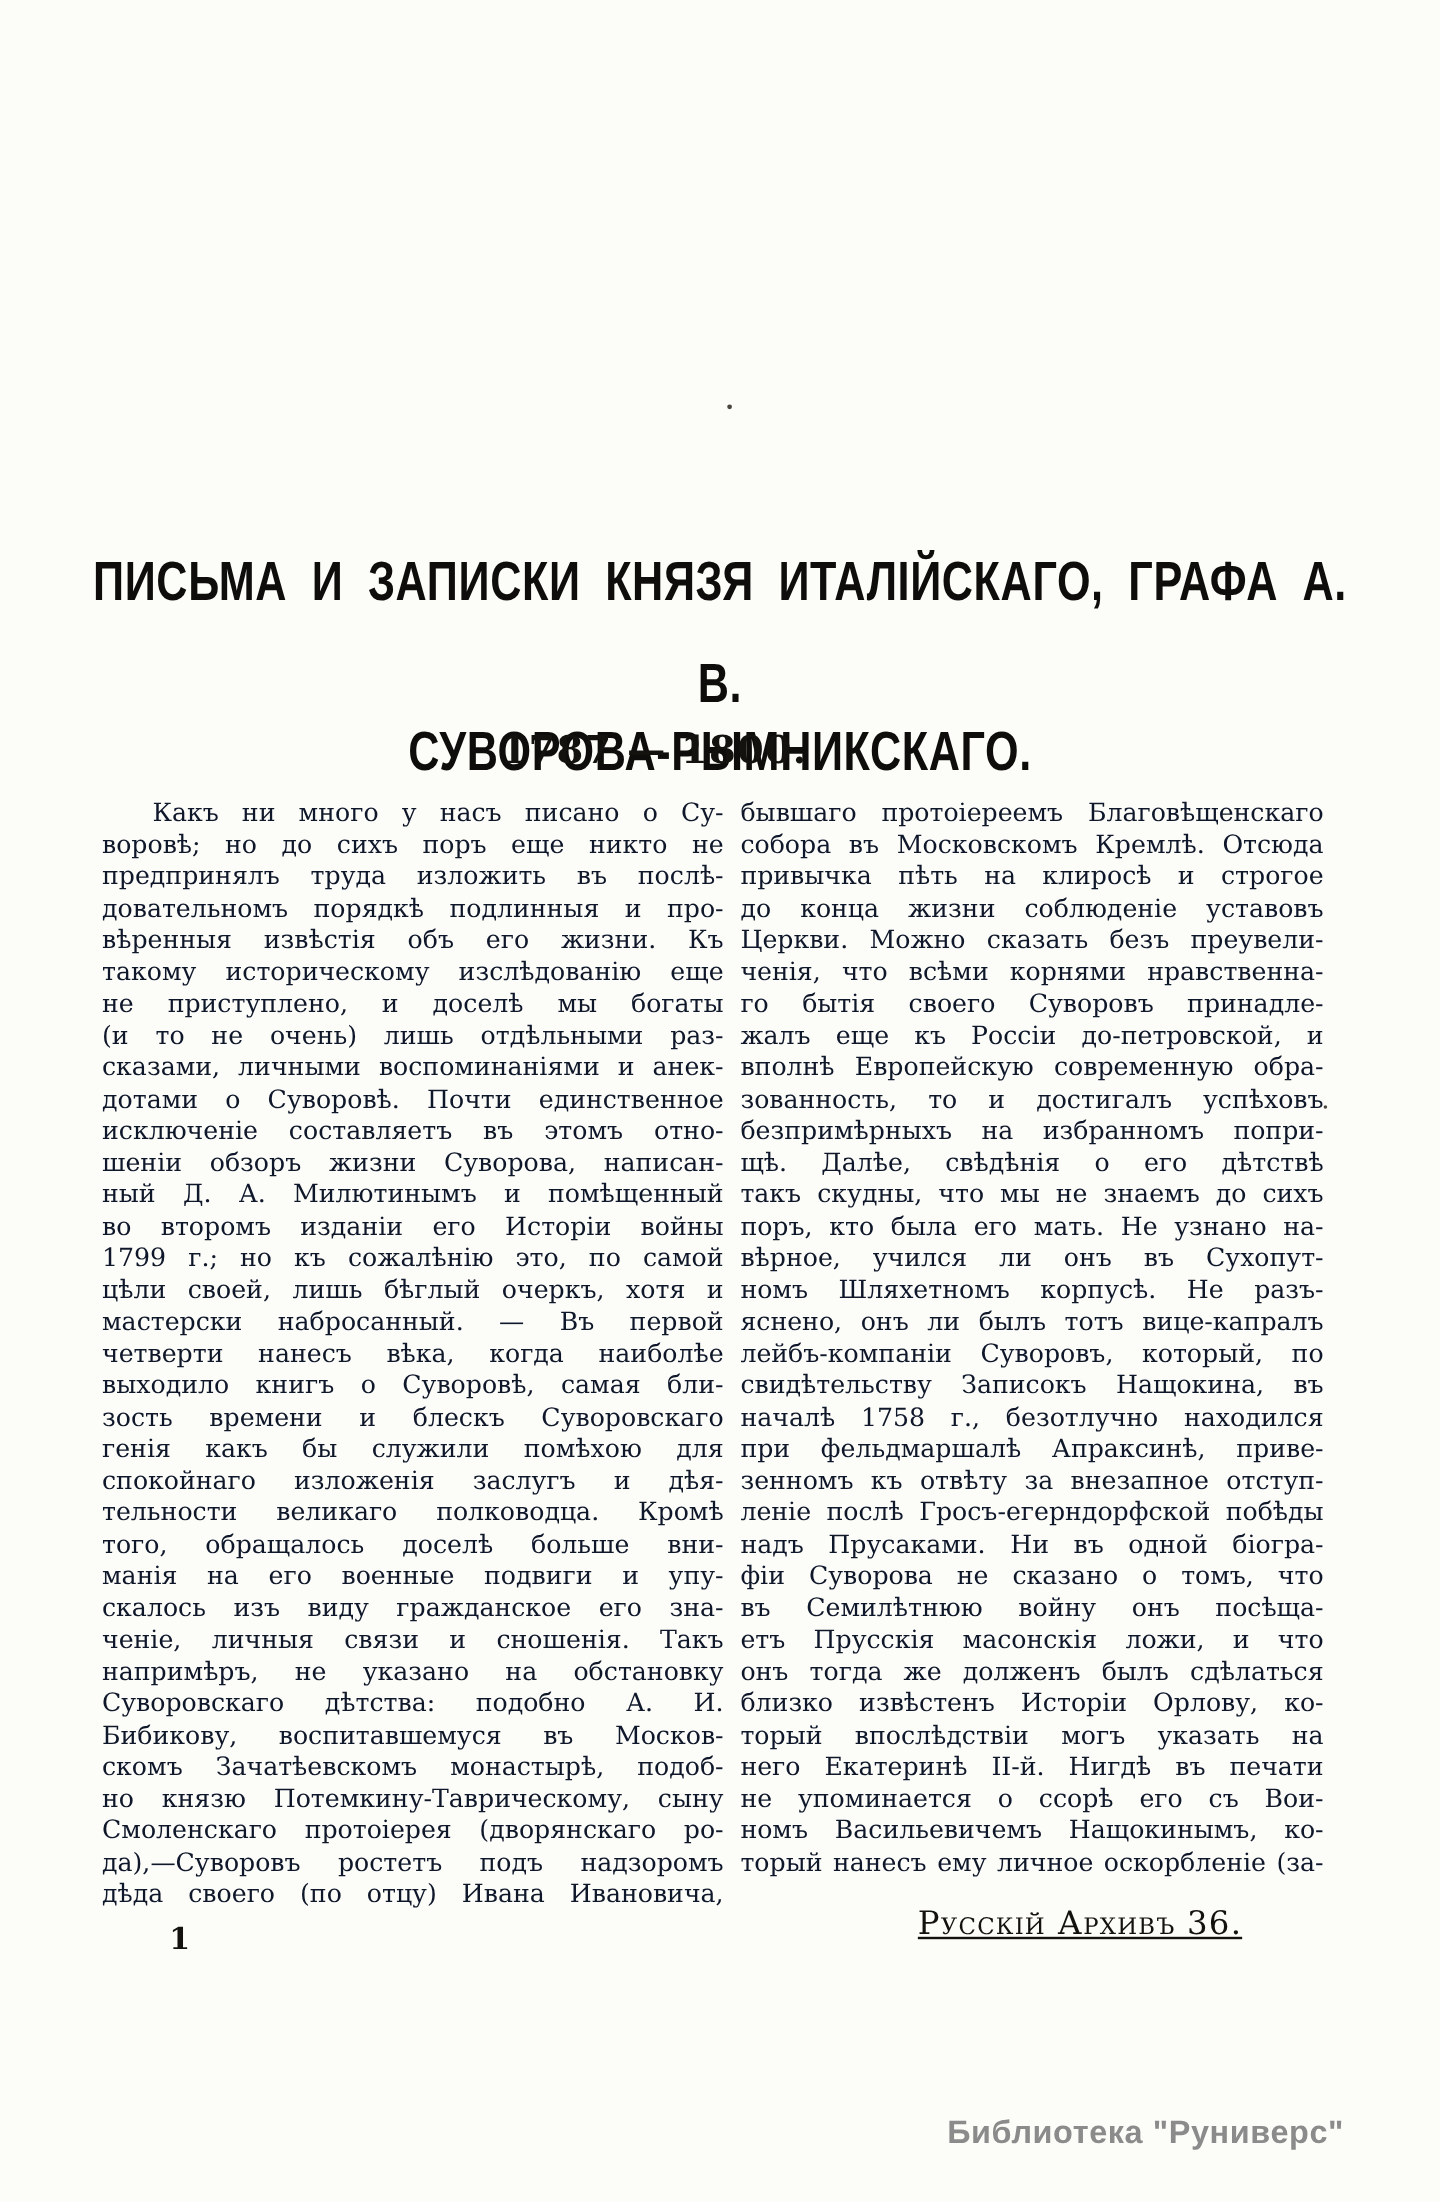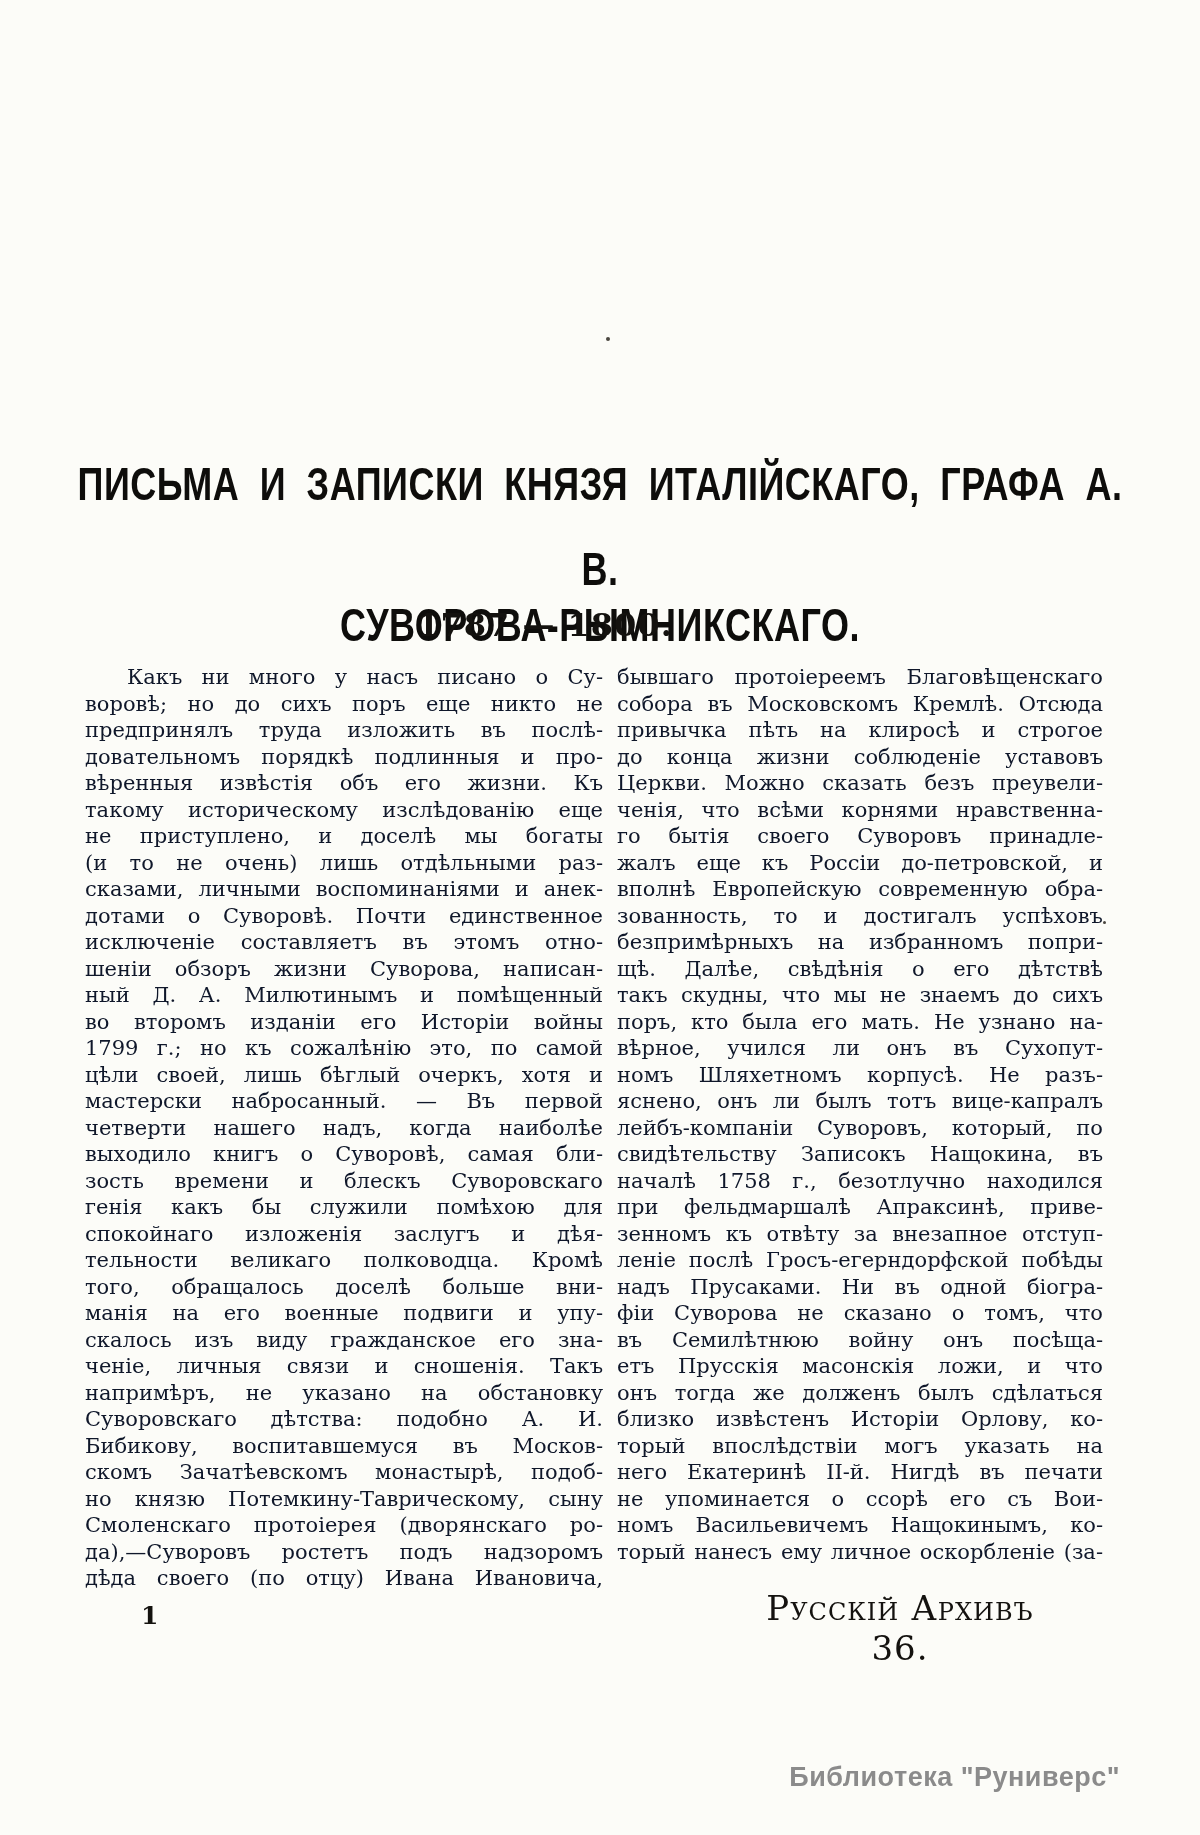--- a/index.html
+++ b/index.html
@@ -46,21 +46,21 @@
   .line::after{content:"";display:inline-block;width:100%;height:0;}
   .line.indent{padding-left:42px;}
   
   .signature-number{
     position:absolute;left:141px;top:1601px;
     font-size:25px;font-weight:700;color:#14120f;
   }
   .imprint{
     position:absolute;left:745px;width:310px;top:1588px;
     text-align:center;font-variant:small-caps;
-    font-size:34px;letter-spacing:1px;color:#14120f;
+    font-size:27px;letter-spacing:1px;color:#14120f;text-decoration:underline;
   }
   .watermark{
     position:absolute;right:80px;top:1762px;
     font-family:"Liberation Sans", sans-serif;
     font-weight:600;font-size:27px;letter-spacing:0.5px;
     color:#8b8b8b;
   }
   
   .speck{position:absolute;background:#4a463f;border-radius:50%;}
   .speck-1{left:606px;top:337px;width:4px;height:4px;}
@@ -93,21 +93,21 @@
         <div class="line">(и то не очень) лишь отдѣльными раз-</div>
         <div class="line">сказами, личными воспоминаніями и анек-</div>
         <div class="line">дотами о Суворовѣ. Почти единственное</div>
         <div class="line">исключеніе составляетъ въ этомъ отно-</div>
         <div class="line">шеніи обзоръ жизни Суворова, написан-</div>
         <div class="line">ный Д. А. Милютинымъ и помѣщенный</div>
         <div class="line">во второмъ изданіи его Исторіи войны</div>
         <div class="line">1799 г.; но къ сожалѣнію это, по самой</div>
         <div class="line">цѣли своей, лишь бѣглый очеркъ, хотя и</div>
         <div class="line">мастерски набросанный. — Въ первой</div>
-        <div class="line">четверти нашего надъ, когда наиболѣе</div>
+        <div class="line">четверти нанесъ вѣка, когда наиболѣе</div>
         <div class="line">выходило книгъ о Суворовѣ, самая бли-</div>
         <div class="line">зость времени и блескъ Суворовскаго</div>
         <div class="line">генія какъ бы служили помѣхою для</div>
         <div class="line">спокойнаго изложенія заслугъ и дѣя-</div>
         <div class="line">тельности великаго полководца. Кромѣ</div>
         <div class="line">того, обращалось доселѣ больше вни-</div>
         <div class="line">манія на его военные подвиги и упу-</div>
         <div class="line">скалось изъ виду гражданское его зна-</div>
         <div class="line">ченіе, личныя связи и сношенія. Такъ</div>
         <div class="line">напримѣръ, не указано на обстановку</div>

